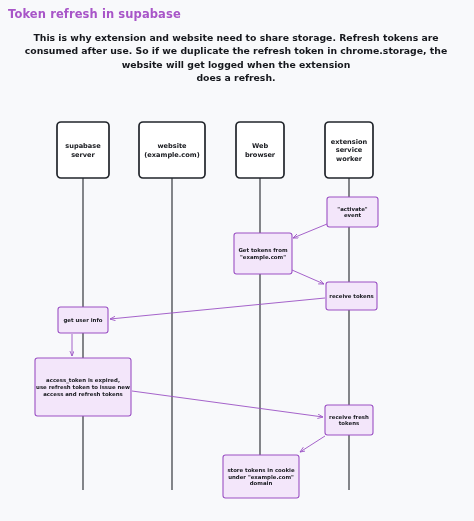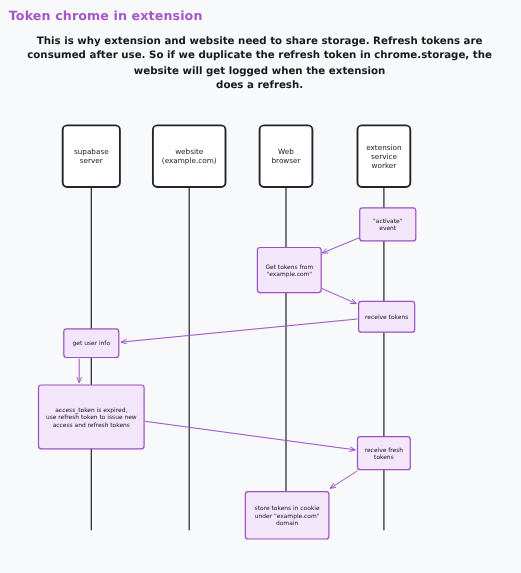--- a/index.html
+++ b/index.html
@@ -31,23 +31,24 @@
     font-weight: 700;
     line-height: 1.45;
     margin: 0;
     width: 456px;
     white-space: pre-line;
     text-align: center;
   }
   #canvas {
     position: absolute;
     left: 0;
-    top: 92px;
+    top: 100px;
     width: 396px;
     height: 421px;
+    font-weight: bold;
   }
   #canvas svg {
     display: block;
   }
   .lifeline {
     stroke: #21252b;
     stroke-width: 1.1;
   }
   .actor-box {
     fill: #ffffff;
@@ -74,21 +75,21 @@
   .arrow {
     stroke: #9b51c4;
     stroke-width: 0.9;
     fill: none;
   }
 </style>
 </head>
 <body>
 
 <div id="header">
-  <div id="diagram-title">Token chrome in extension</div>
+  <div id="diagram-title">Token refresh in supabase</div>
   <div id="diagram-description">This is why extension and website need to share storage. Refresh tokens are consumed after use. So if we duplicate the refresh token in chrome.storage, the website will get logged when the extension
 does a refresh.</div>
 </div>
 
 <div id="canvas">
   <svg width="474" height="421" viewBox="0 0 474 421" xmlns="http://www.w3.org/2000/svg">
     <defs>
       <marker id="arrowhead" markerWidth="7" markerHeight="7" refX="6" refY="2.5" orient="auto">
         <path d="M0,0 L6,2.5 L0,5" fill="none" stroke="#9b51c4" stroke-width="0.9"></path>
       </marker>

